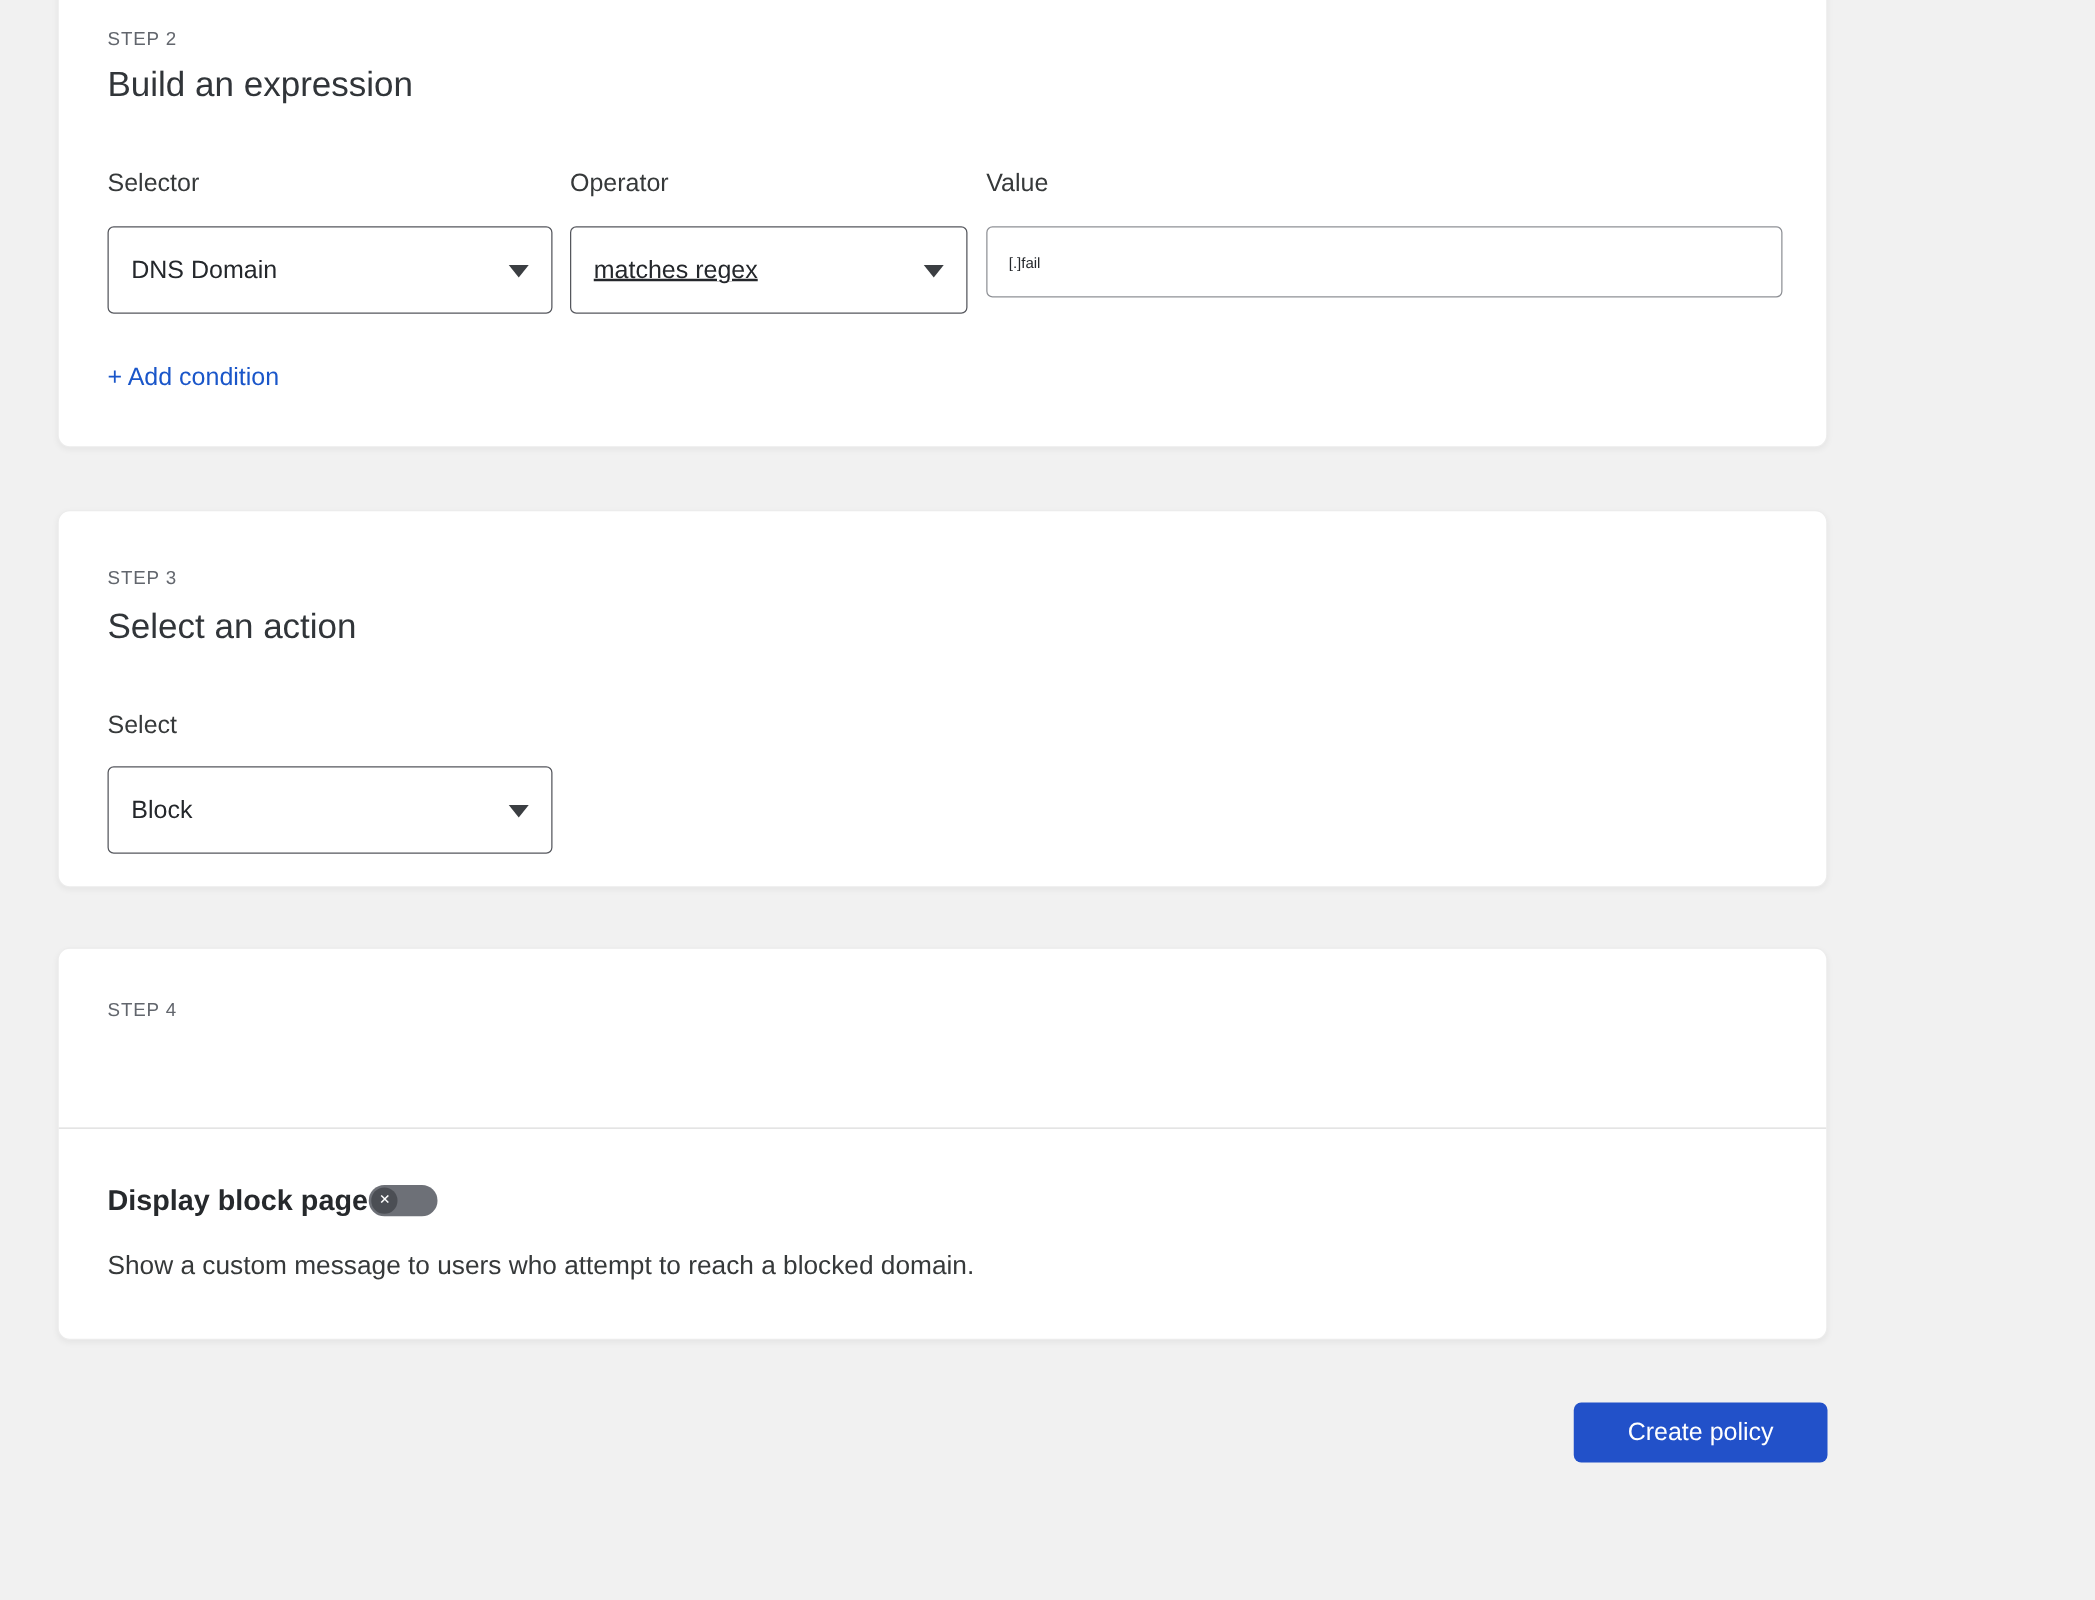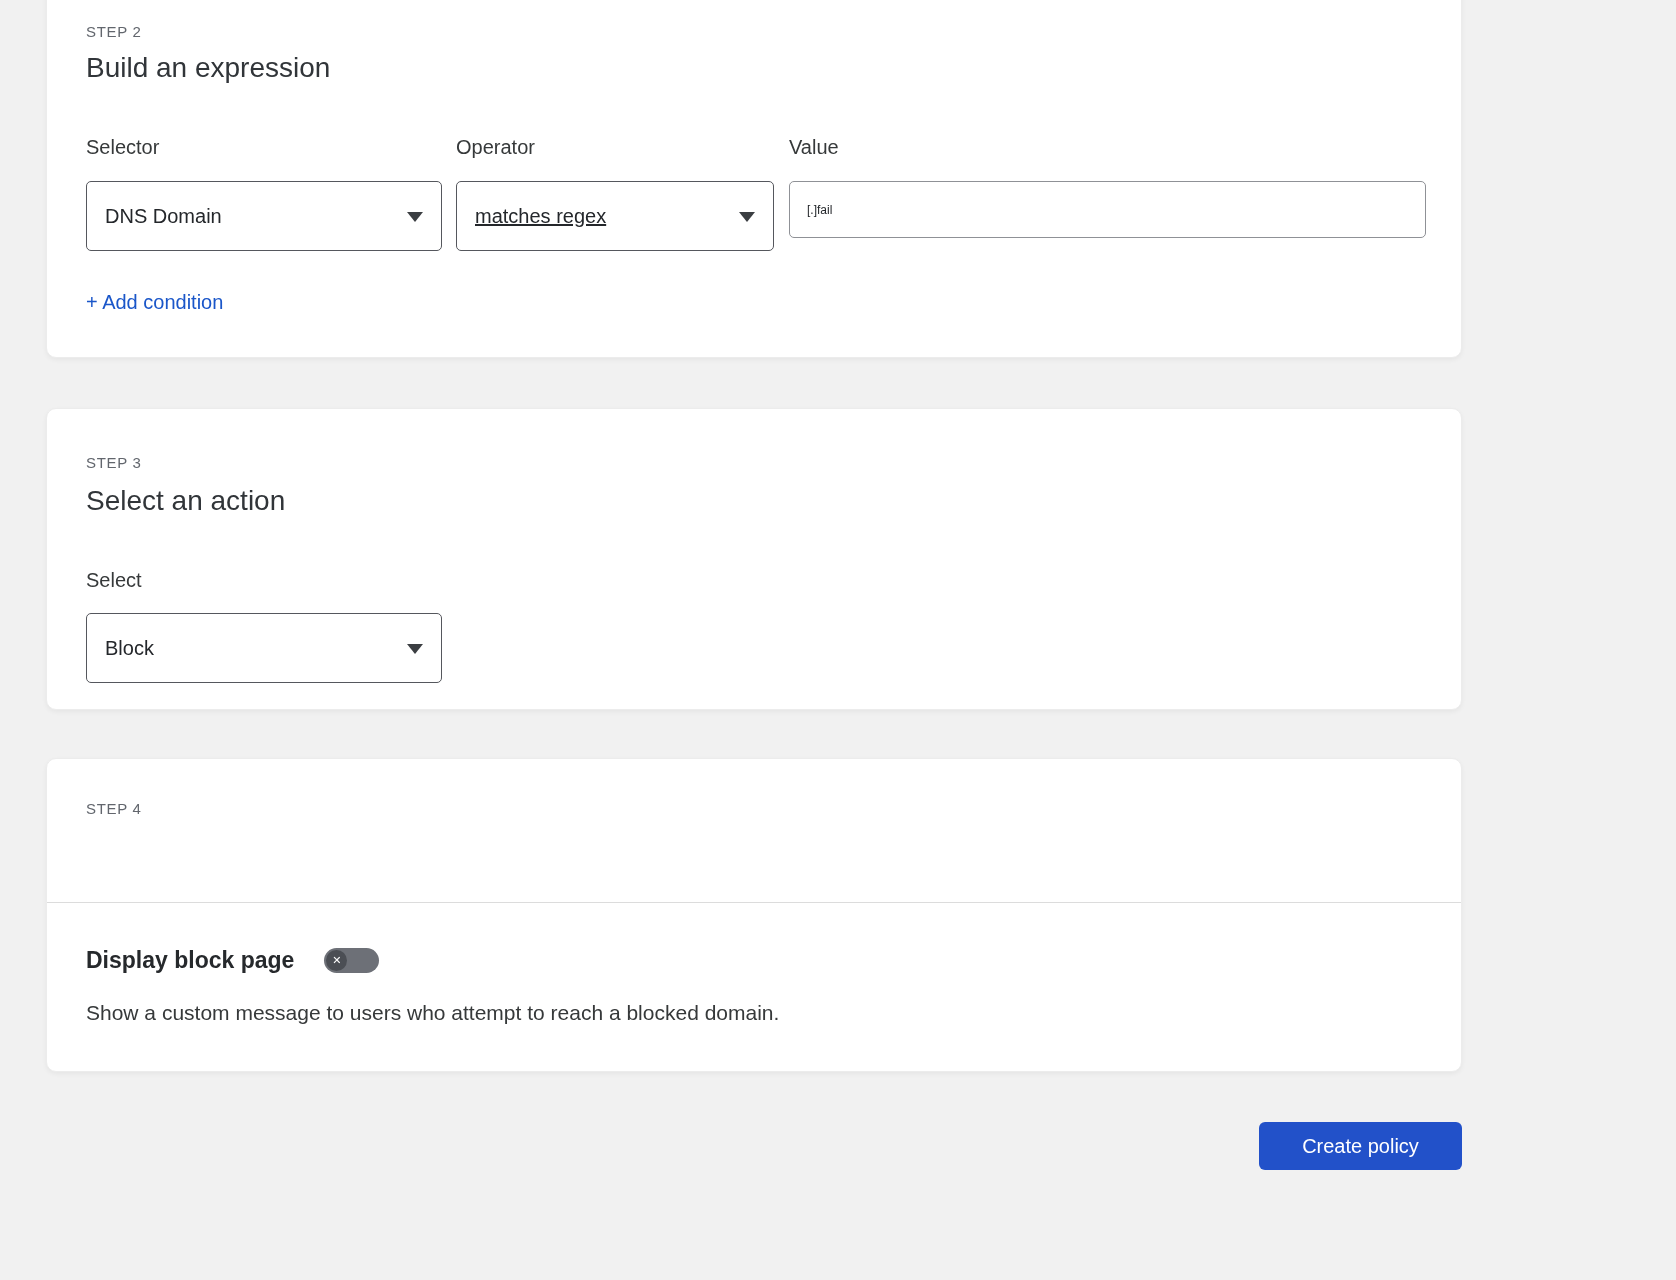--- a/index.html
+++ b/index.html
@@ -92,21 +92,21 @@
     left: 0;
     width: 100%;
     border-top: 1px solid #dcdcdc;
   }
   .toggle-row {
     position: absolute;
     left: 39px;
     top: 188px;
     display: flex;
     align-items: center;
-    gap: 30px;
+    gap: 1px;
   }
   .toggle-label {
     font-size: 23px;
     font-weight: 700;
     color: #26292c;
   }
   .toggle {
     width: 55px;
     height: 25px;
     background: #6d7077;

